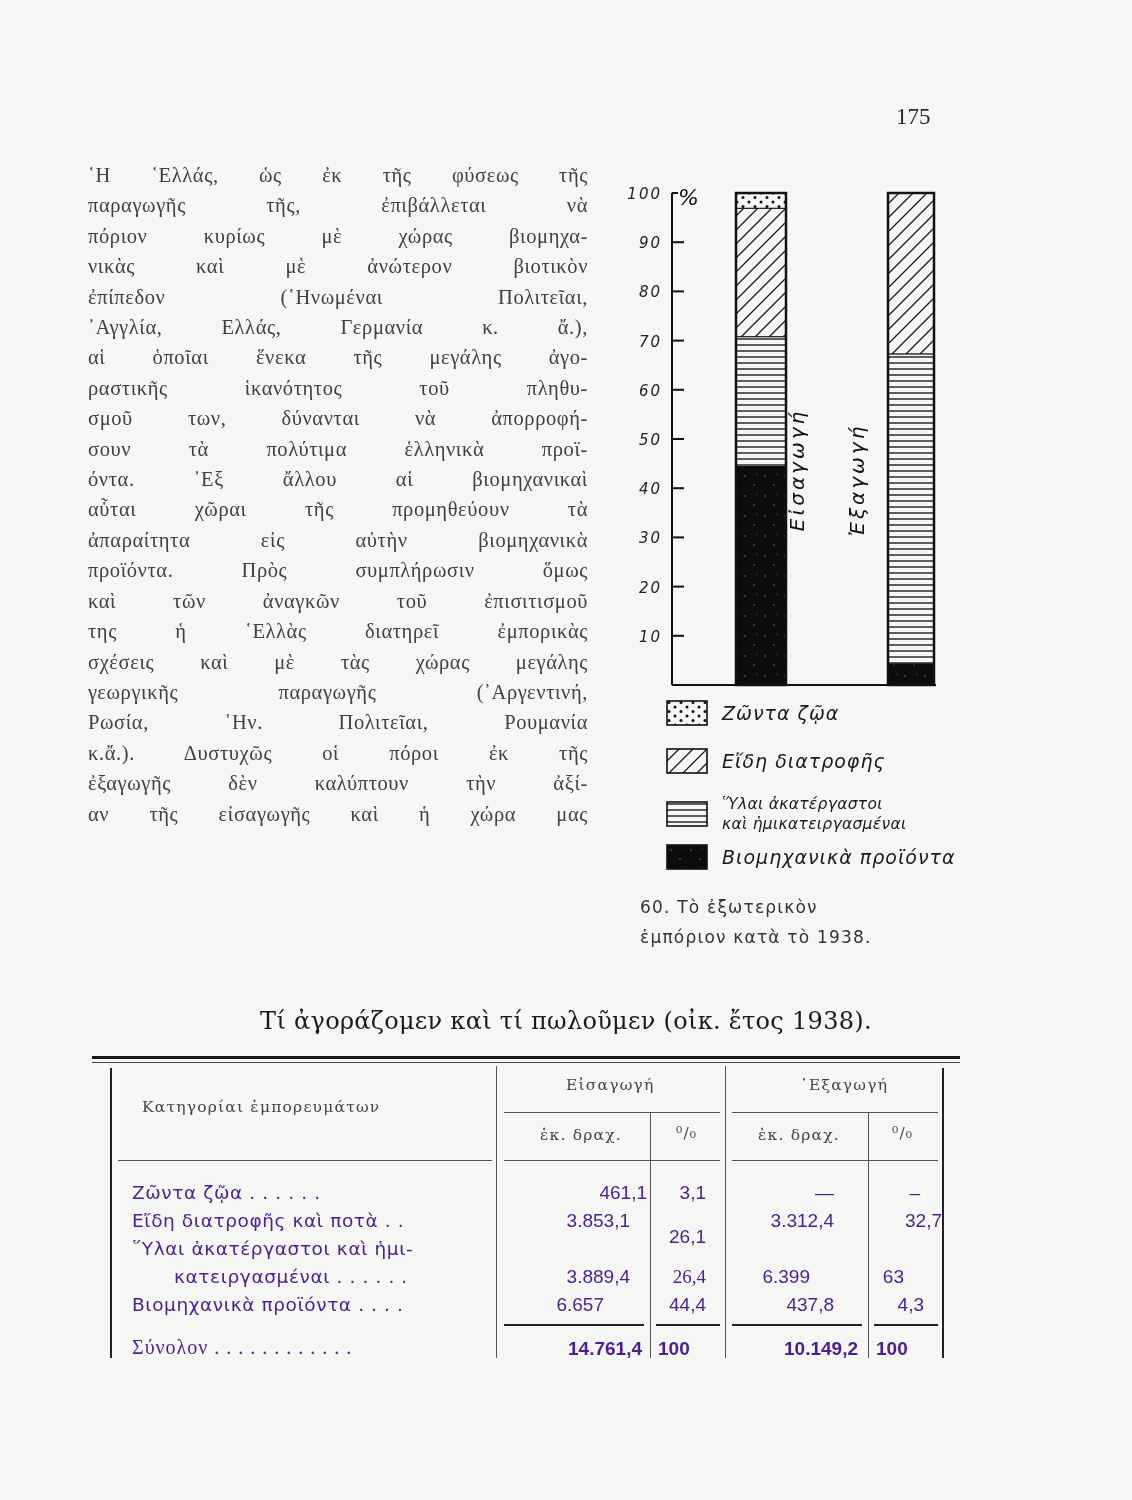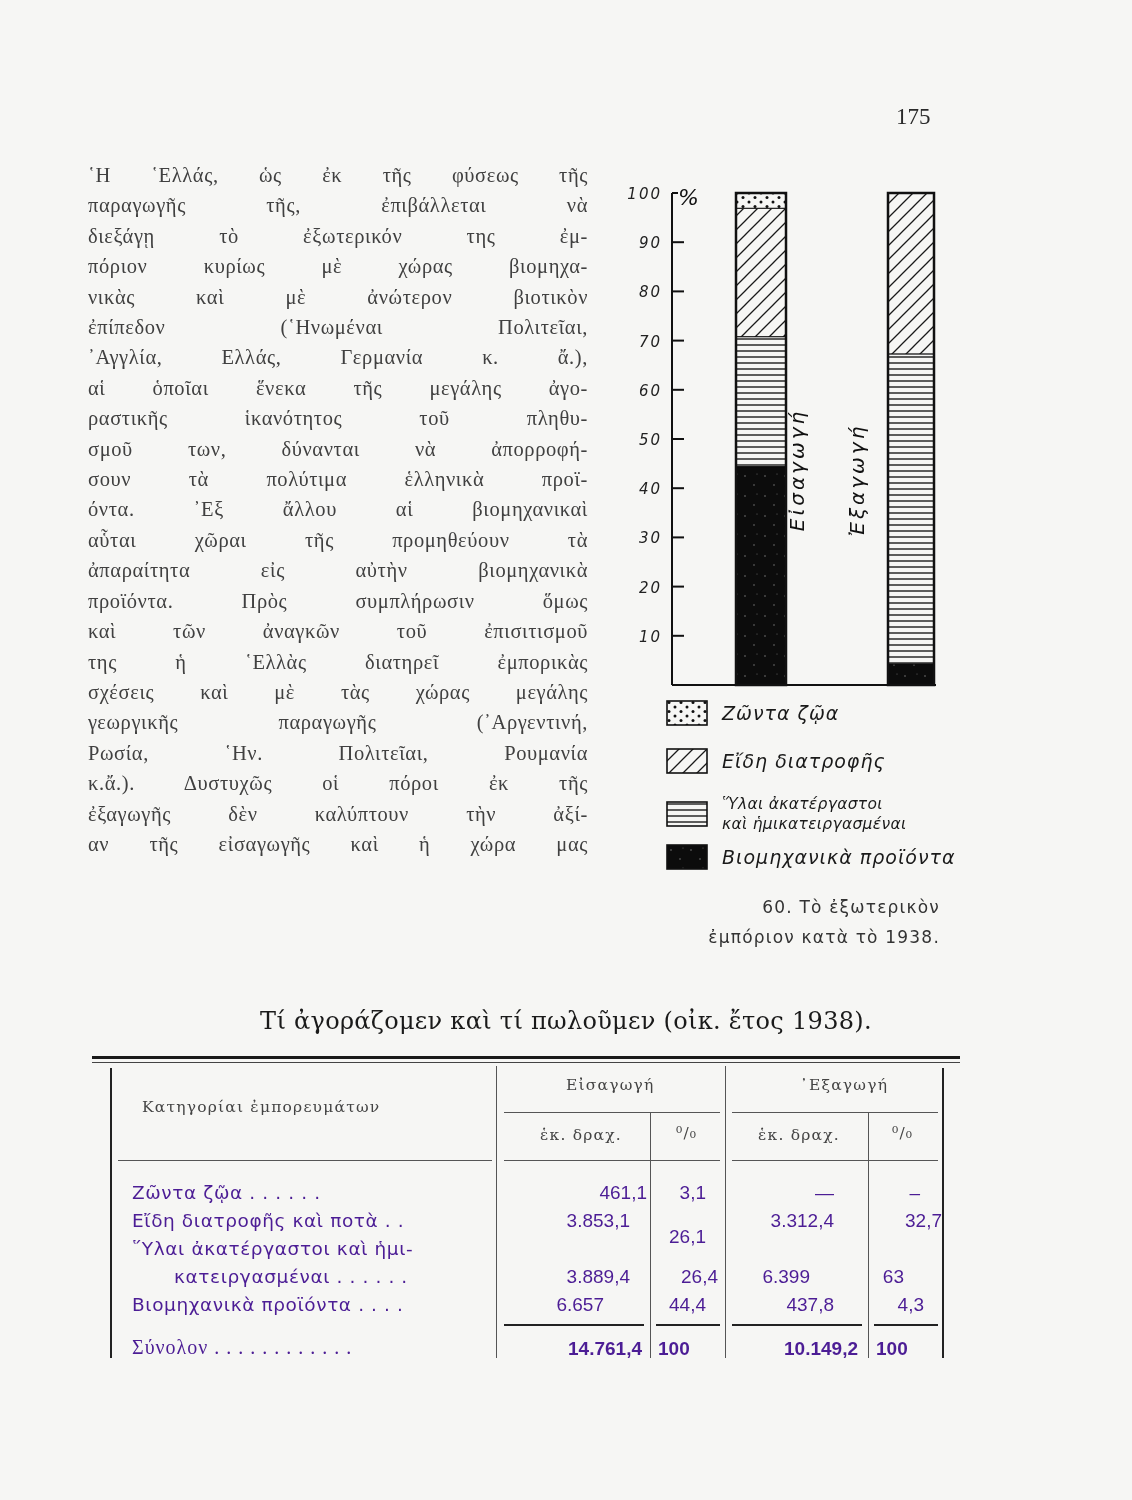--- a/index.html
+++ b/index.html
@@ -25,21 +25,21 @@
     .figure svg { position: absolute; left: 0; top: 0; }
     .legend { position: absolute; left: 666px; top: 700px; width: 300px; }
     .legend-item { position: absolute; left: 0; display: flex; align-items: center; }
     .legend-swatch { width: 42px; height: 26px; }
     .legend-label {
       margin-left: 14px; font-family: "DejaVu Sans", sans-serif; font-style: italic;
       font-size: 19px; color: #1a1a1a; letter-spacing: 1px; line-height: 20px;
     }
     .legend-label.small { font-size: 15.5px; letter-spacing: 0.3px; }
     .caption {
-      position: absolute; left: 640px; top: 892px; width: 300px; text-align: right;
+      position: absolute; left: 640px; top: 892px; width: 300px; text-align: left;
       font-family: "DejaVu Sans", sans-serif; font-size: 17px; line-height: 30px;
       letter-spacing: 1.2px; color: #333;
     }
     .table-title {
       position: absolute; left: 0; width: 1132px; top: 1007px; text-align: center;
       font-family: "DejaVu Serif", serif; font-size: 24px; color: #1a1a1a; letter-spacing: 0.3px;
     }
     .table-wrap { position: absolute; left: 92px; top: 1056px; width: 868px; }
     .rule-thick { position: absolute; left: 0; width: 868px; top: 0; height: 3px; background: #1a1a1a; }
     .rule-thin { position: absolute; left: 0; width: 868px; top: 6px; height: 1px; background: #444; }
@@ -55,21 +55,20 @@
     .totnum { font-family: "Liberation Sans", sans-serif; font-size: 19px; font-weight: bold; }
   </style>
 </head>
 <body>
 
 <div class="page-number">175</div>
 
 <div class="body-text" id="body-text">
     <span class="line">῾Η ῾Ελλάς, ὡς ἐκ τῆς φύσεως τῆς</span>
     <span class="line">παραγωγῆς τῆς, ἐπιβάλλεται νὰ</span>
-    <span class="line">διεξάγῃ τὸ ἐξωτερικόν της ἐμ-</span>
     <span class="line">πόριον κυρίως μὲ χώρας βιομηχα-</span>
     <span class="line">νικὰς καὶ μὲ ἀνώτερον βιοτικὸν</span>
     <span class="line">ἐπίπεδον (῾Ηνωμέναι Πολιτεῖαι,</span>
     <span class="line">᾿Αγγλία, Ελλάς, Γερμανία κ. ἄ.),</span>
     <span class="line">αἱ ὁποῖαι ἕνεκα τῆς μεγάλης ἀγο-</span>
     <span class="line">ραστικῆς ἱκανότητος τοῦ πληθυ-</span>
     <span class="line">σμοῦ των, δύνανται νὰ ἀπορροφή-</span>
     <span class="line">σουν τὰ πολύτιμα ἑλληνικὰ προϊ-</span>
     <span class="line">όντα. ᾿Εξ ἄλλου αἱ βιομηχανικαὶ</span>
     <span class="line">αὗται χῶραι τῆς προμηθεύουν τὰ</span>
@@ -230,21 +229,21 @@
     <div class="cell num" style="right:330px; top:154px;">3.853,1</div>
     <div class="cell num" style="right:254px; top:170px;text-align:right;">26,1</div>
     <div class="cell num" style="right:126px; top:154px;">3.312,4</div>
     <div class="cell num" style="right:18px; top:154px;">32,7</div>
   </div>
 
   <div>
     <div class="cell lbl" style="left:40px; top:182px;">῞Υλαι ἀκατέργαστοι καὶ ἡμι-</div>
     <div class="cell lbl" style="left:82px; top:210px;">κατειργασμέναι . . . . . .</div>
     <div class="cell num" style="right:330px; top:210px;">3.889,4</div>
-    <div class="cell num" style="right:242px; top:210px;">26,4</div>
+    <div class="cell num" style="right:254px; top:210px;font-family:Liberation Serif, serif;">26,4</div>
     <div class="cell num" style="right:150px; top:210px;">6.399</div>
     <div class="cell num" style="right:56px; top:210px;">63</div>
   </div>
 
   <div>
     <div class="cell lbl" style="left:40px; top:238px;">Βιομηχανικὰ προϊόντα . . . .</div>
     <div class="cell num" style="right:356px; top:238px;">6.657</div>
     <div class="cell num" style="right:254px; top:238px;">44,4</div>
     <div class="cell num" style="right:126px; top:238px;">437,8</div>
     <div class="cell num" style="right:36px; top:238px;">4,3</div>

